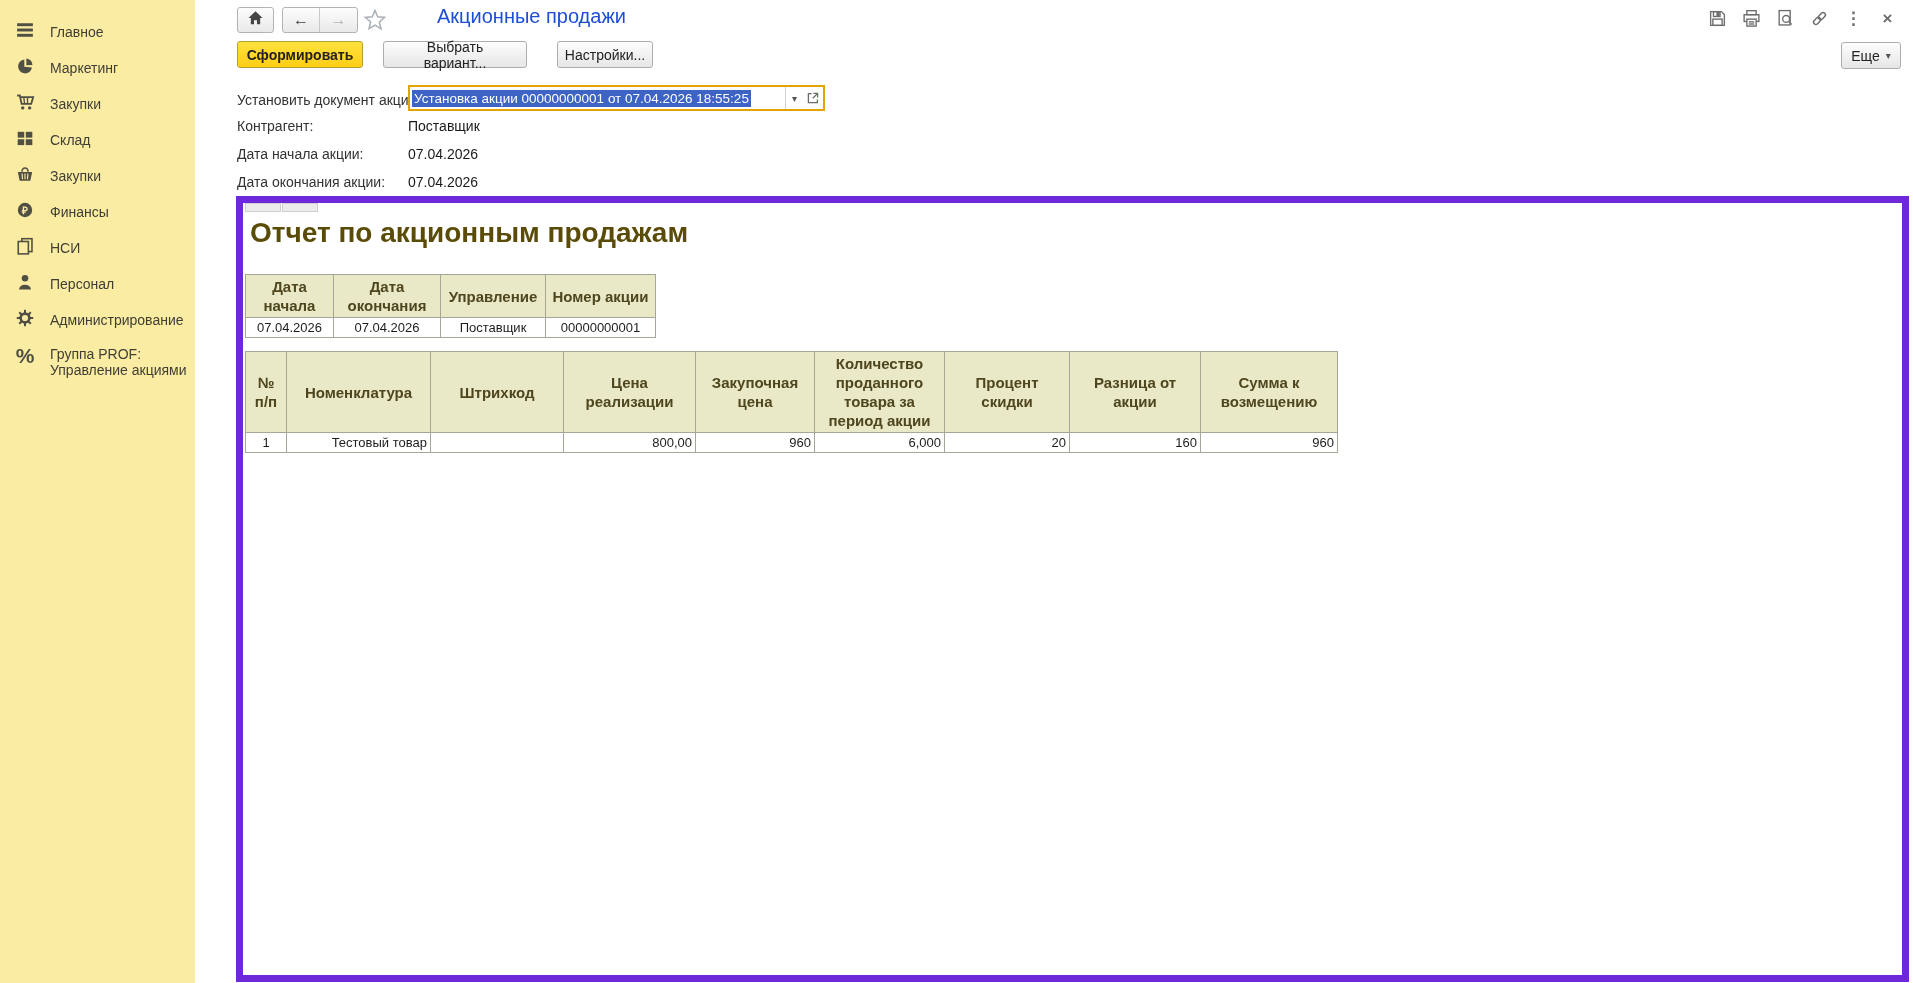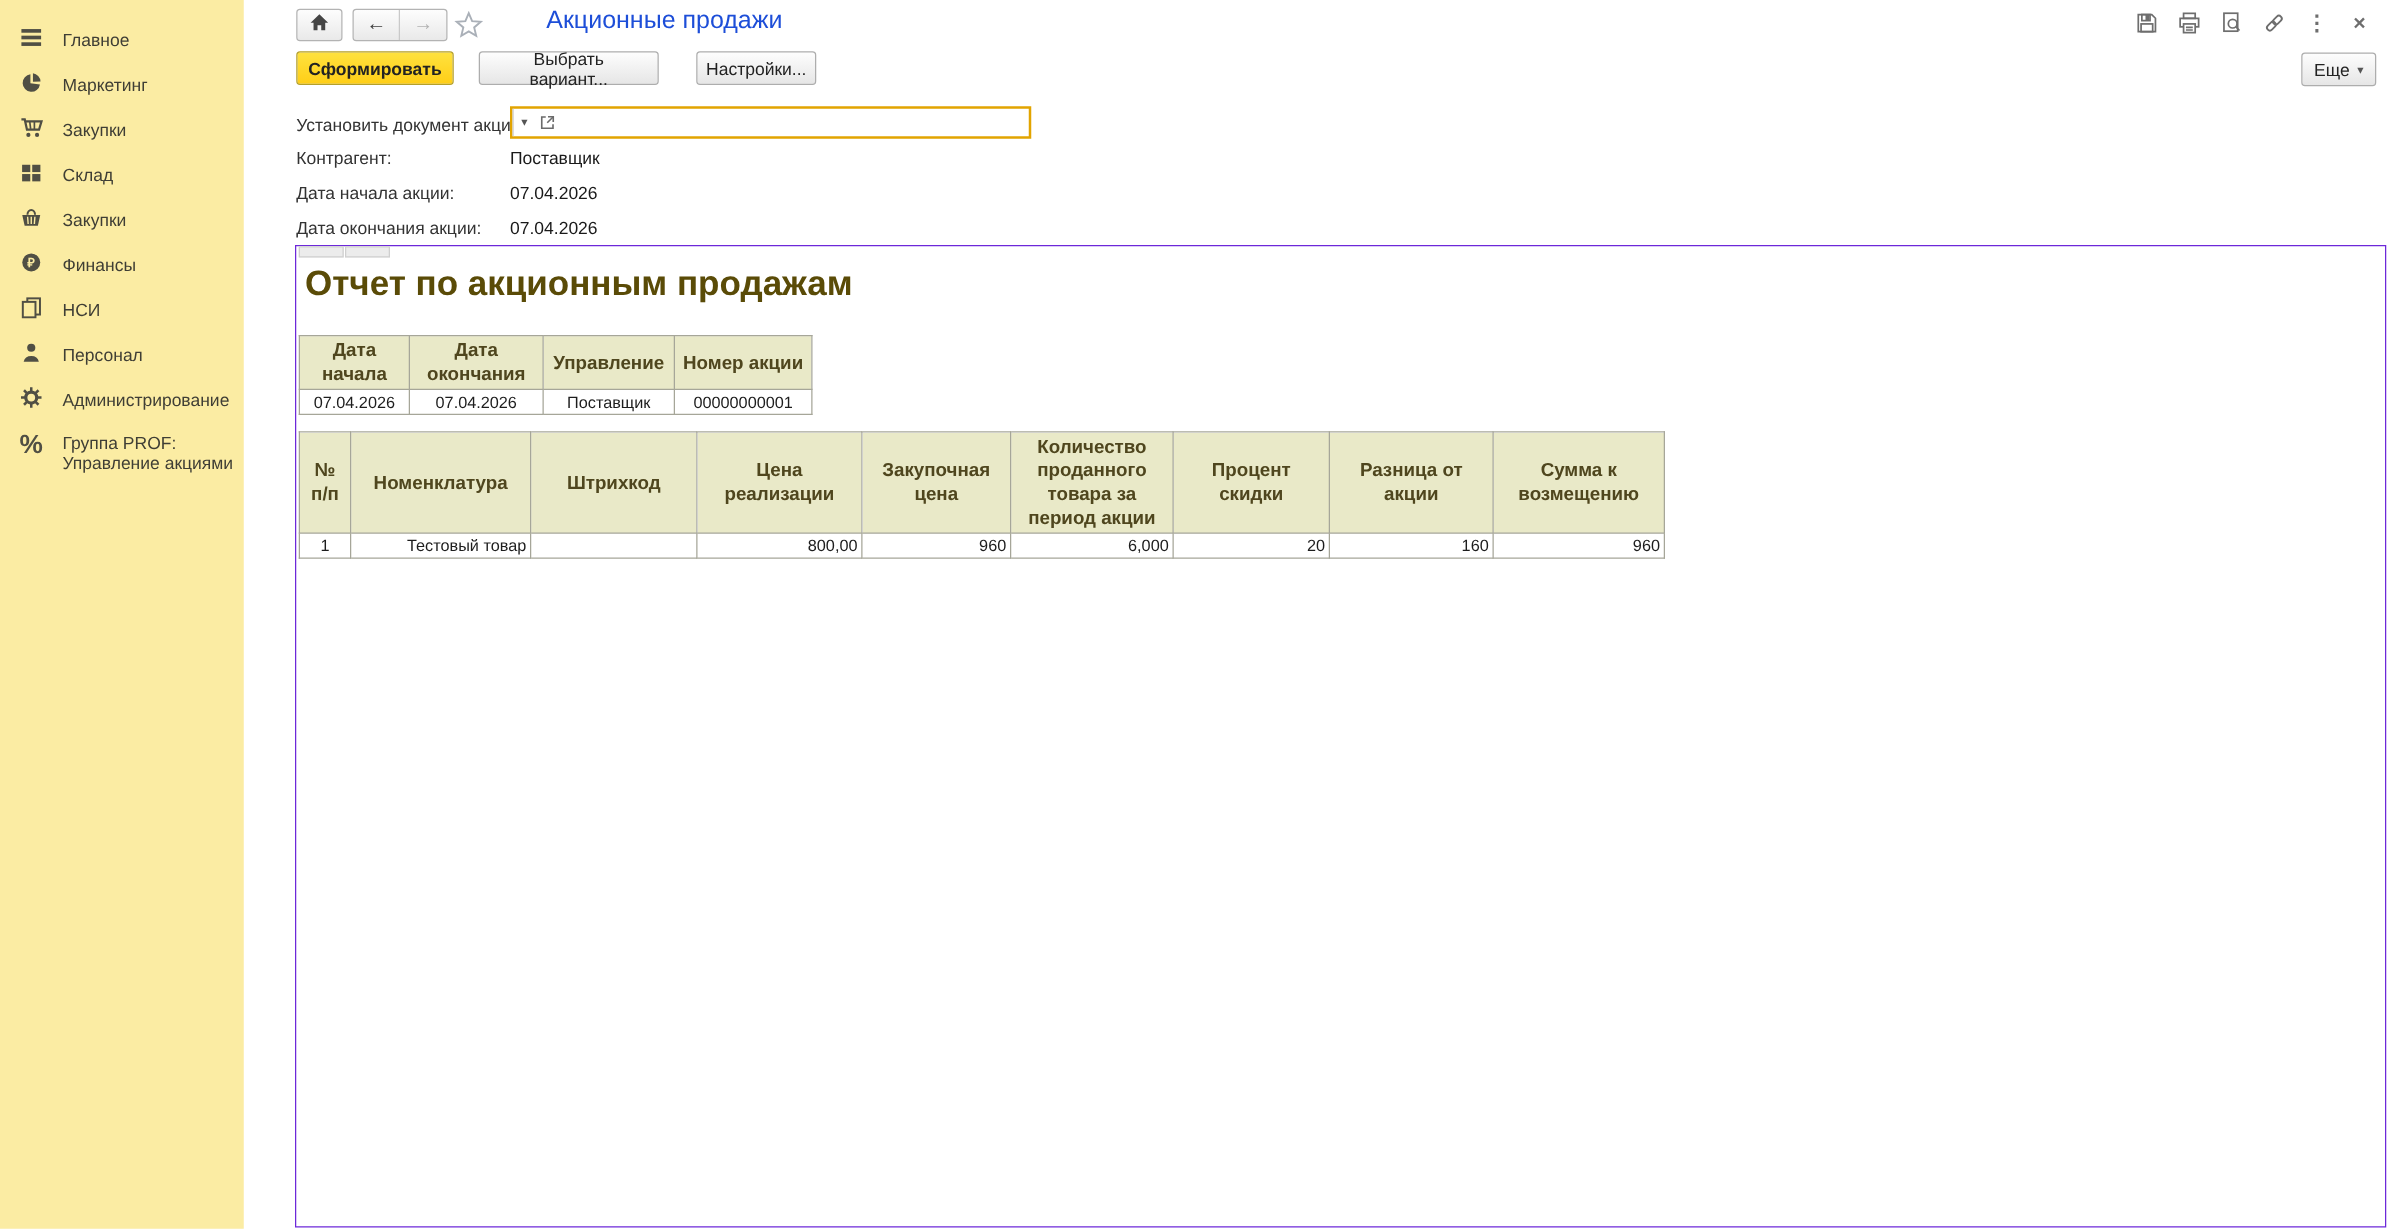--- a/index.html
+++ b/index.html
@@ -54,21 +54,21 @@
   .f-value { position:absolute; left:408px; font-size:14px; color:#1a1a1a; white-space:nowrap; }
   .doc-field { position:absolute; left:408px; top:85px; width:417px; height:26px;
                border:2px solid #e2a400; background:#fff; display:flex; align-items:stretch; }
   .doc-text { flex:1; display:flex; align-items:center; padding-left:2px; overflow:hidden; }
   .doc-sel { background:#3d63c5; color:#fff; font-size:13.5px; padding:1px 2px; white-space:nowrap; }
   .doc-dd { width:18px; border-left:1px solid #cfcfcf; display:flex; align-items:center;
             justify-content:center; font-size:10px; color:#555; cursor:pointer; }
   .doc-open { width:20px; display:flex; align-items:center; justify-content:center; cursor:pointer; }
   
   .report { position:absolute; left:236px; top:196px; width:1673px; height:786px;
-            border:1px solid #6d28d9; background:#fff; }
+            border:7px solid #6d28d9; background:#fff; }
   .corner-tab { position:absolute; top:0; height:9px; background:#ececec; border:1px solid #cfcfcf; }
   .ct1 { left:2px; width:36px; } .ct2 { left:39px; width:36px; }
   .report-title { position:absolute; left:7px; top:14px; font-size:28px; font-weight:bold;
                   color:#5a4b07; white-space:nowrap; }
   table { border-collapse:collapse; table-layout:fixed; position:absolute; background:#fff; }
   td, th { border:1px solid #a6a699; font-size:13px; color:#1d1d1d; padding:0 3px;
            overflow:hidden; white-space:nowrap; vertical-align:middle; }
   th { background:#e9e9c8; color:#4f461e; font-size:15px; font-weight:bold;
        white-space:normal; line-height:19px; padding:2px 3px; }
   .summary-table { left:2px; top:71px; }
@@ -265,20 +265,23 @@
 <button class="btn btn-generate">Сформировать</button>
 <button class="btn btn-variant">Выбрать вариант...</button>
 <button class="btn btn-settings">Настройки...</button>
 <button class="btn btn-more">
   <span>Еще</span>
   <span class="dd-arrow">▾</span>
 </button>
 
 <div class="f-label" style="top:92px;">Установить документ акции:</div>
 <div class="doc-field">
+  <div class="doc-text">
+    <span class="doc-sel">Установка акции 00000000001 от 07.04.2026 18:55:25</span>
+  </div>
   <span class="doc-dd">
       <span>▾</span>
     </span>
   <span class="doc-open">
     <svg width="14" height="14" viewBox="0 0 14 14" fill="none" stroke="#6b6b6b" stroke-width="1.3">
         <path d="M5.6 2.6 H2.4 V11.6 H11.4 V8.4"></path>
         <path d="M7.4 2.4 h4.2 v4.2"></path>
         <line x1="11.4" y1="2.6" x2="6.8" y2="7.2"></line>
       </svg>
   </span>

